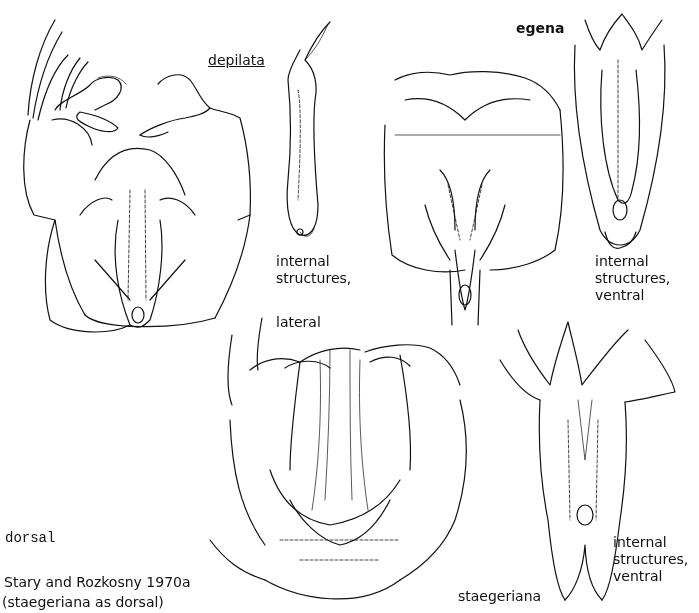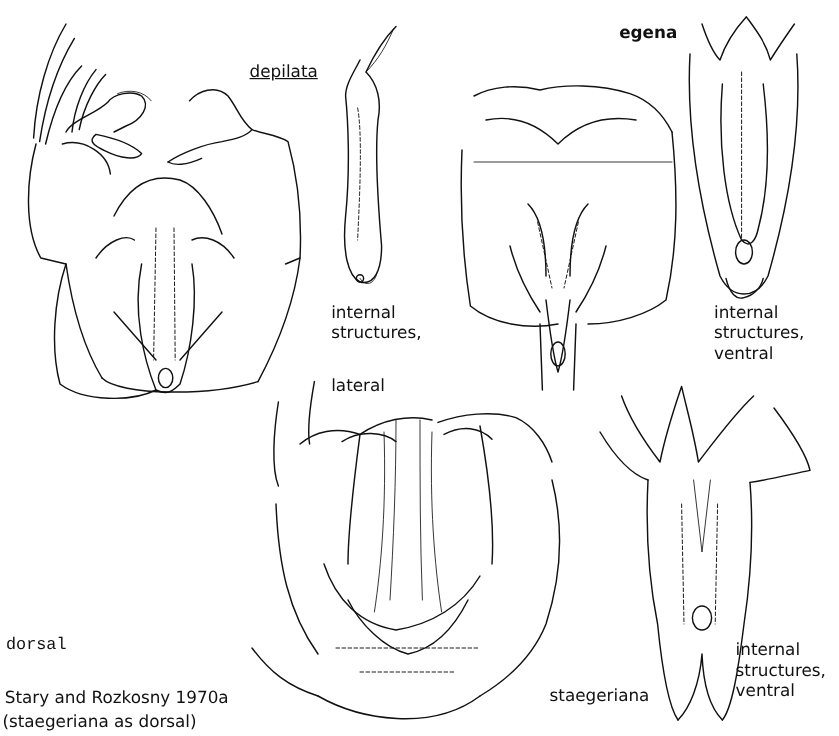--- a/index.html
+++ b/index.html
@@ -111,21 +111,21 @@
 <div class="label" style="left:276px; top:253px;">internal</div>
 <div class="label" style="left:276px; top:270px;">structures,</div>
 <div class="label" style="left:276px; top:287px;margin-top:27px;">lateral</div>
 
 <div class="label" style="left:516px; top:20px;font-weight:bold;">egena</div>
 
 <div class="label" style="left:595px; top:253px;">internal</div>
 <div class="label" style="left:595px; top:270px;">structures,</div>
 <div class="label" style="left:595px; top:287px;">ventral</div>
 
-<div class="label" style="left:458px; top:572px;">staegeriana</div>
+<div class="label" style="left:458px; top:588px;">staegeriana</div>
 
 <div class="label" style="left:613px; top:534px;">internal</div>
 <div class="label" style="left:613px; top:551px;">structures,</div>
 <div class="label" style="left:613px; top:568px;">ventral</div>
 
 <div class="label" style="left:5px; top:530px;font-family:Liberation Mono, monospace;">dorsal</div>
 <div class="label" style="left:4px; top:574px;text-align:right;">Stary and Rozkosny 1970a</div>
 <div class="label" style="left:2px; top:594px;">(staegeriana as dorsal)</div>
 
 </body></html>

